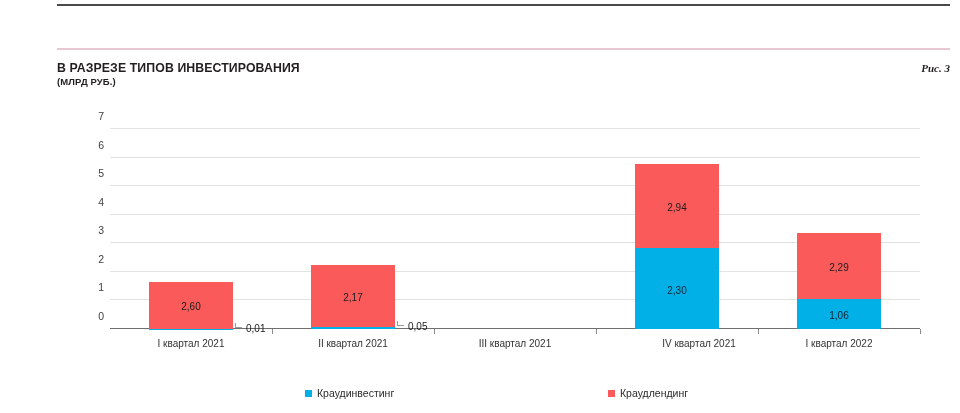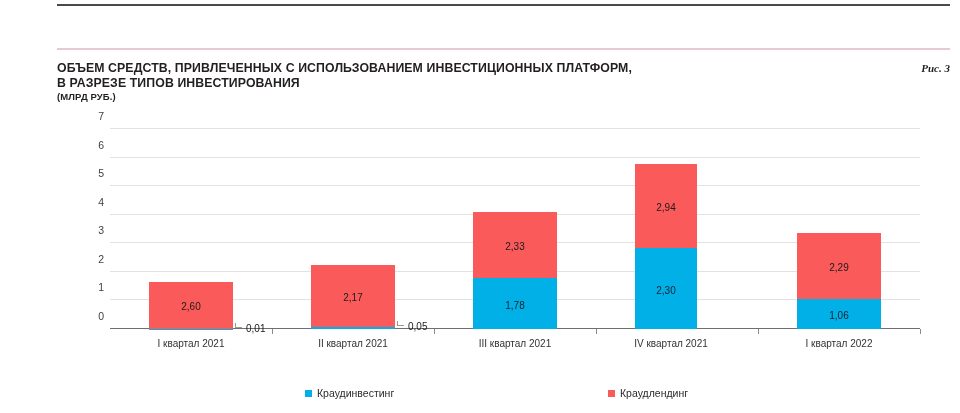--- a/index.html
+++ b/index.html
@@ -96,21 +96,20 @@
 </style>
 </head>
 <body>
 
 <div id="page">
 
   <div class="rule-dark"></div>
   <div class="rule-pink"></div>
 
   <div class="title-block">
-    <div class="title-line">ОБЪЕМ СРЕДСТВ, ПРИВЛЕЧЕННЫХ С ИСПОЛЬЗОВАНИЕМ ИНВЕСТИЦИОННЫХ ПЛАТФОРМ,</div>
     <div class="title-line">В РАЗРЕЗЕ ТИПОВ ИНВЕСТИРОВАНИЯ</div>
     <div class="subtitle">(МЛРД РУБ.)</div>
   </div>
   <div class="fig-label">Рис. 3</div>
 
   <div class="chart">
     <div class="plot" id="plot">
         <div class="gridline" style="bottom: 0px; background: rgb(111, 111, 111); height: 1.4px;"></div>
         <div class="ytick" style="bottom: 0px;">0</div>
         <div class="gridline" style="bottom: 28.5714px;"></div>
@@ -137,46 +136,40 @@
         </div>
         <div class="xtick-mark" style="left: 324px;"></div>
         <div class="leader" style="left: 287px; bottom: 3px;"></div>
         <div class="callout" style="left: 298px; bottom: -3px;">0,05</div>
         <div class="bar" style="left: 201px; width: 84px; height: 64px;">
           <div class="seg seg-blue" style="bottom: 0px; height: 2px; background: rgb(0, 176, 230);"></div>
           <div class="seg seg-red" style="bottom: 2px; height: 62px; background: rgb(250, 90, 90);"></div>
           <div class="seg-label" style="bottom: 26px;">2,17</div>
         </div>
         <div class="xtick-mark" style="left: 486px;"></div>
-        <div class="bar" style="left: 363px; width: 84px; height: 117.429px;">
-          <div class="seg seg-blue" style="bottom: 0px; height: 50.8571px; background: rgb(0, 176, 230);"></div>
-          <div class="seg seg-red" style="bottom: 50.8571px; height: 66.5714px; background: rgb(250, 90, 90);"></div>
-          <div class="seg-label" style="bottom: 77.1429px;">2,33</div>
-          <div class="seg-label blue-label" style="bottom: 18.4286px;">1,78</div>
-        </div>
         <div class="xtick-mark" style="left: 648px;"></div>
-        <div class="bar" style="left: 525px; width: 62px; height: 164.857px;">
+        <div class="bar" style="left: 525px; width: 84px; height: 164.857px;">
           <div class="seg seg-blue" style="bottom: 0px; height: 80.8571px; background: rgb(0, 176, 230);"></div>
           <div class="seg seg-red" style="bottom: 80.8571px; height: 84px; background: rgb(250, 90, 90);"></div>
           <div class="seg-label" style="bottom: 115.857px;">2,94</div>
           <div class="seg-label blue-label" style="bottom: 33.4286px;">2,30</div>
         </div>
         <div class="xtick-mark" style="left: 810px;"></div>
         <div class="bar" style="left: 687px; width: 84px; height: 95.7143px;">
           <div class="seg seg-blue" style="bottom: 0px; height: 30.2857px; background: rgb(0, 176, 230);"></div>
           <div class="seg seg-red" style="bottom: 30.2857px; height: 65.4286px; background: rgb(250, 90, 90);"></div>
           <div class="seg-label" style="bottom: 56px;">2,29</div>
           <div class="seg-label blue-label" style="bottom: 8.14286px;">1,06</div>
         </div>
       </div>
     <div class="xlabels" id="xlabels">
         <div class="xlabel" style="left: 0px; width: 162px;">I квартал 2021</div>
         <div class="xlabel" style="left: 162px; width: 162px;">II квартал 2021</div>
         <div class="xlabel" style="left: 324px; width: 162px;">III квартал 2021</div>
-        <div class="xlabel" style="left: 480px; width: 162px;">IV  квартал 2021</div>
+        <div class="xlabel" style="left: 508px; width: 162px;">IV  квартал 2021</div>
         <div class="xlabel" style="left: 648px; width: 162px;">I квартал 2022</div>
       </div>
   </div>
 
   <div class="legend" id="legend">
       <div class="legend-item" style="left: 305px;">
         <span class="swatch" style="background: rgb(0, 176, 230);"></span>
         <span>Краудинвестинг</span>
       </div>
       <div class="legend-item" style="left: 608px;">

